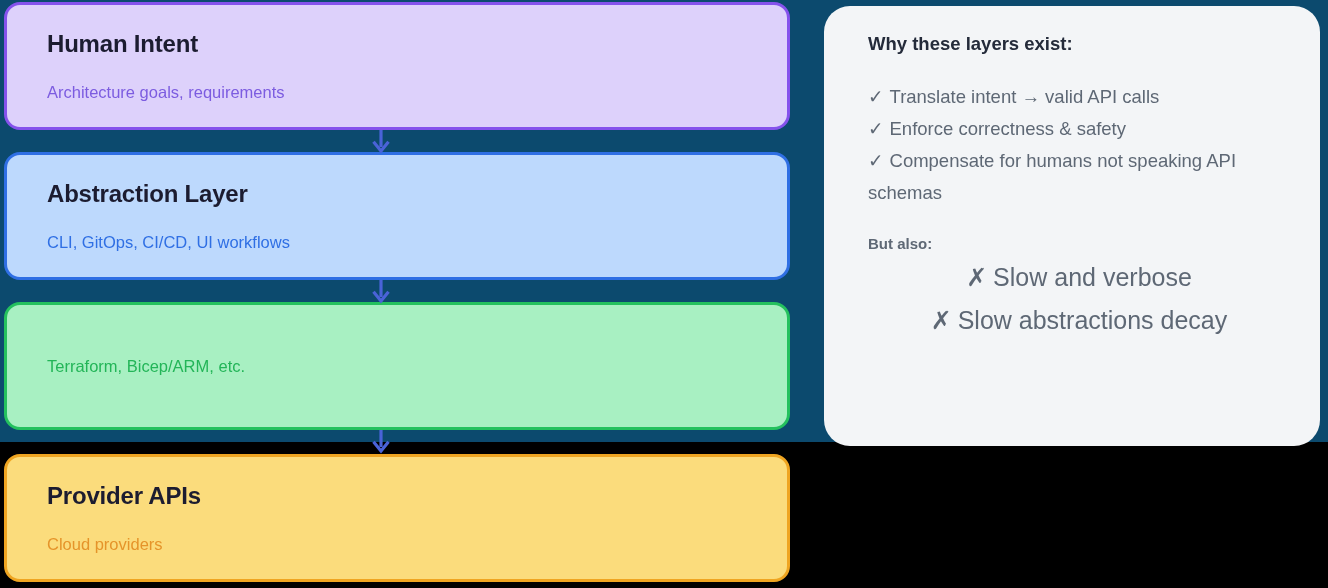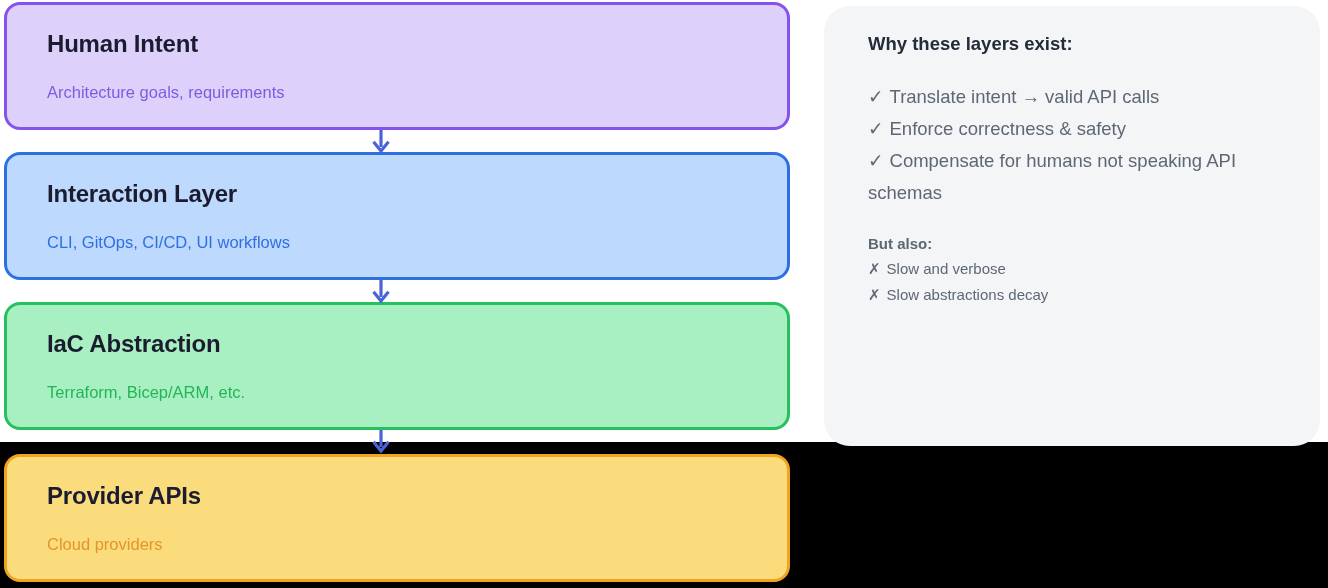--- a/index.html
+++ b/index.html
@@ -12,21 +12,21 @@
     width: 1328px;
     height: 588px;
     overflow: hidden;
     font-family: "Liberation Sans", "DejaVu Sans", sans-serif;
     -webkit-font-smoothing: antialiased;
   }
   .canvas {
     position: relative;
     width: 1328px;
     height: 442px;
-    background: #ffffff;
+    background: #0c4a6e;
   }
 
   
   .layer-stack {
     position: absolute;
     left: 4px;
     top: 2px;
     width: 792px;
   }
   .layer-card {
@@ -116,42 +116,42 @@
     font-size: 15px;
     font-weight: bold;
     color: #5e6875;
     margin: 26px 0 0 0;
     line-height: 1.3;
   }
   .info-list.negatives {
     margin-top: 2px;
   }
   .info-list.negatives li {
-    font-size: 15px;
+    font-size: 25px;
+    text-align: center;
   }
 </style>
 </head>
 <body>
 
 <div class="canvas">
 
   <div class="layer-stack">
 
     <div class="layer-card" id="card-0">
       <p class="layer-title">Human Intent</p>
       <p class="layer-subtitle">Architecture goals, requirements</p>
     </div>
 
     <div class="layer-card" id="card-1">
-      <p class="layer-title">Interaction Layer</p>
+      <p class="layer-title">Abstraction Layer</p>
       <p class="layer-subtitle">CLI, GitOps, CI/CD, UI workflows</p>
     </div>
 
     <div class="layer-card" id="card-2">
-      <p class="layer-title">IaC Abstraction</p>
       <p class="layer-subtitle">Terraform, Bicep/ARM, etc.</p>
     </div>
 
     <div class="layer-card" id="card-3">
       <p class="layer-title">Provider APIs</p>
       <p class="layer-subtitle">Cloud providers</p>
     </div>
 
     <div class="connector" id="connector-0">
       <svg width="22" height="24" viewBox="0 0 22 24">

